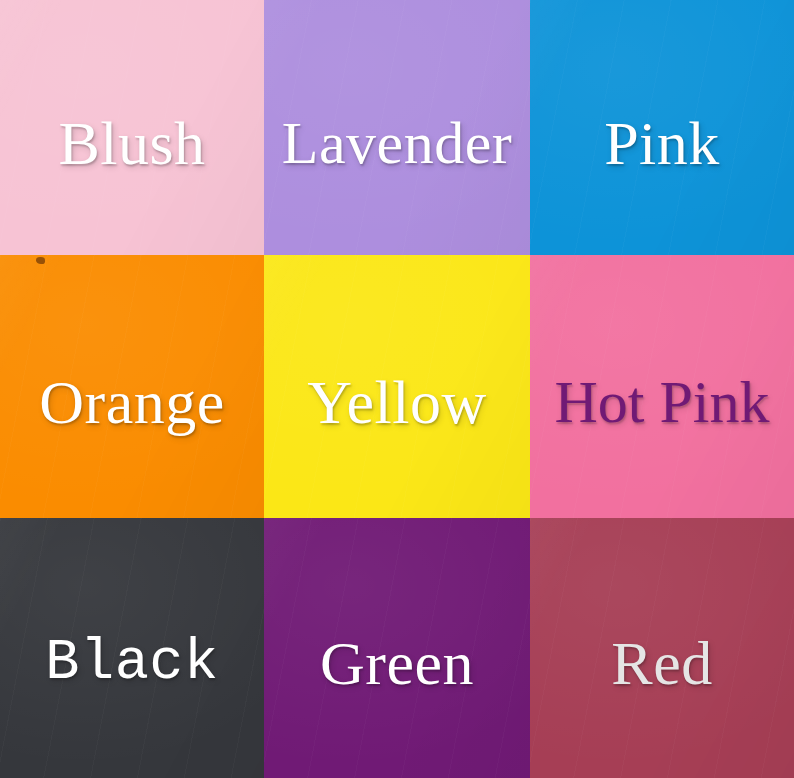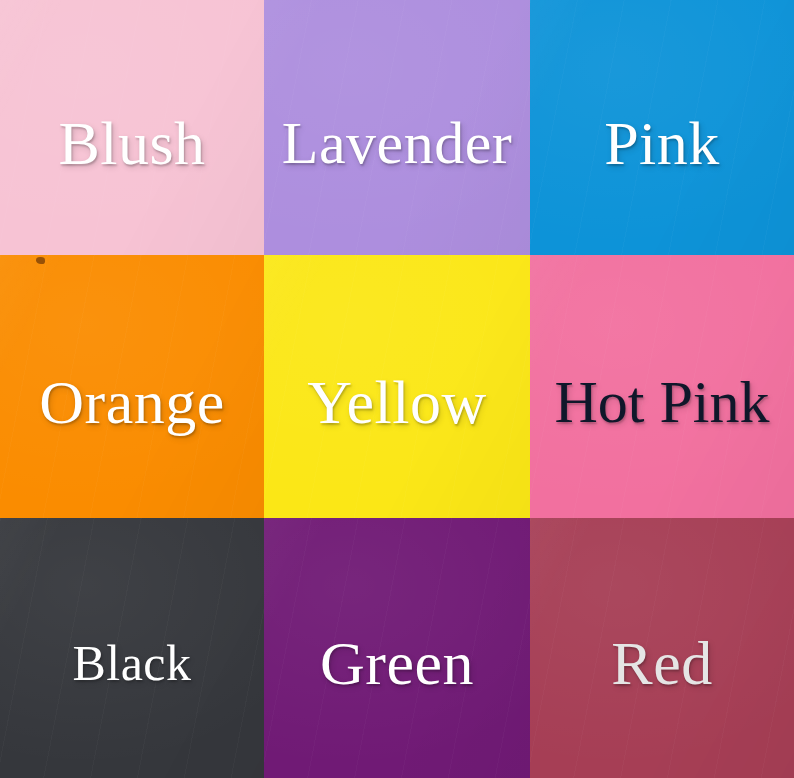--- a/index.html
+++ b/index.html
@@ -72,21 +72,21 @@
     transform: translateY(8px);
     margin-top: 14px;
   }
 
   
   .cell-lavender  .swatch-label { font-size: 60px; }
   .cell-hot-pink  .swatch-label { font-size: 60px; letter-spacing: 0px; }
   .cell-orange    .swatch-label { font-size: 62px; }
   .cell-blue      .swatch-label { font-size: 62px; }
   .cell-red       .swatch-label { font-size: 62px; }
-  .cell-black     .swatch-label { font-size: 50px; }
+  .cell-black     .swatch-label { font-size: 57px; font-family: Liberation Mono, monospace; }
   .cell-green     .swatch-label { font-size: 62px; }
   .cell-yellow    .swatch-label { font-size: 62px; }
   .cell-blush     .swatch-label { font-size: 62px; }
 
   
   .scuff-mark {
     position: absolute;
     z-index: 2;
     top: 2px;
     left: 36px;
@@ -117,21 +117,21 @@
   <div class="swatch cell-orange" style="background-color: rgb(250, 140, 0);">
     <span class="scuff-mark"></span>
     <span class="swatch-label" style="color: rgb(255, 255, 255);">Orange</span>
   </div>
 
   <div class="swatch cell-yellow" style="background-color: rgb(251, 231, 22);">
     <span class="swatch-label" style="color: rgb(255, 255, 255);">Yellow</span>
   </div>
 
   <div class="swatch cell-hot-pink" style="background-color: rgb(242, 112, 159);">
-    <span class="swatch-label" style="color: #0f172a;">Hot Pink</span>
+    <span class="swatch-label" style="color: #701a75;">Hot Pink</span>
   </div>
 
   <div class="swatch cell-black" style="background-color: rgb(53, 55, 60);">
     <span class="swatch-label" style="color: rgb(255, 255, 255);">Black</span>
   </div>
 
   <div class="swatch cell-green" style="background-color: #701a75;">
     <span class="swatch-label" style="color: rgb(255, 255, 255);">Green</span>
   </div>
 

